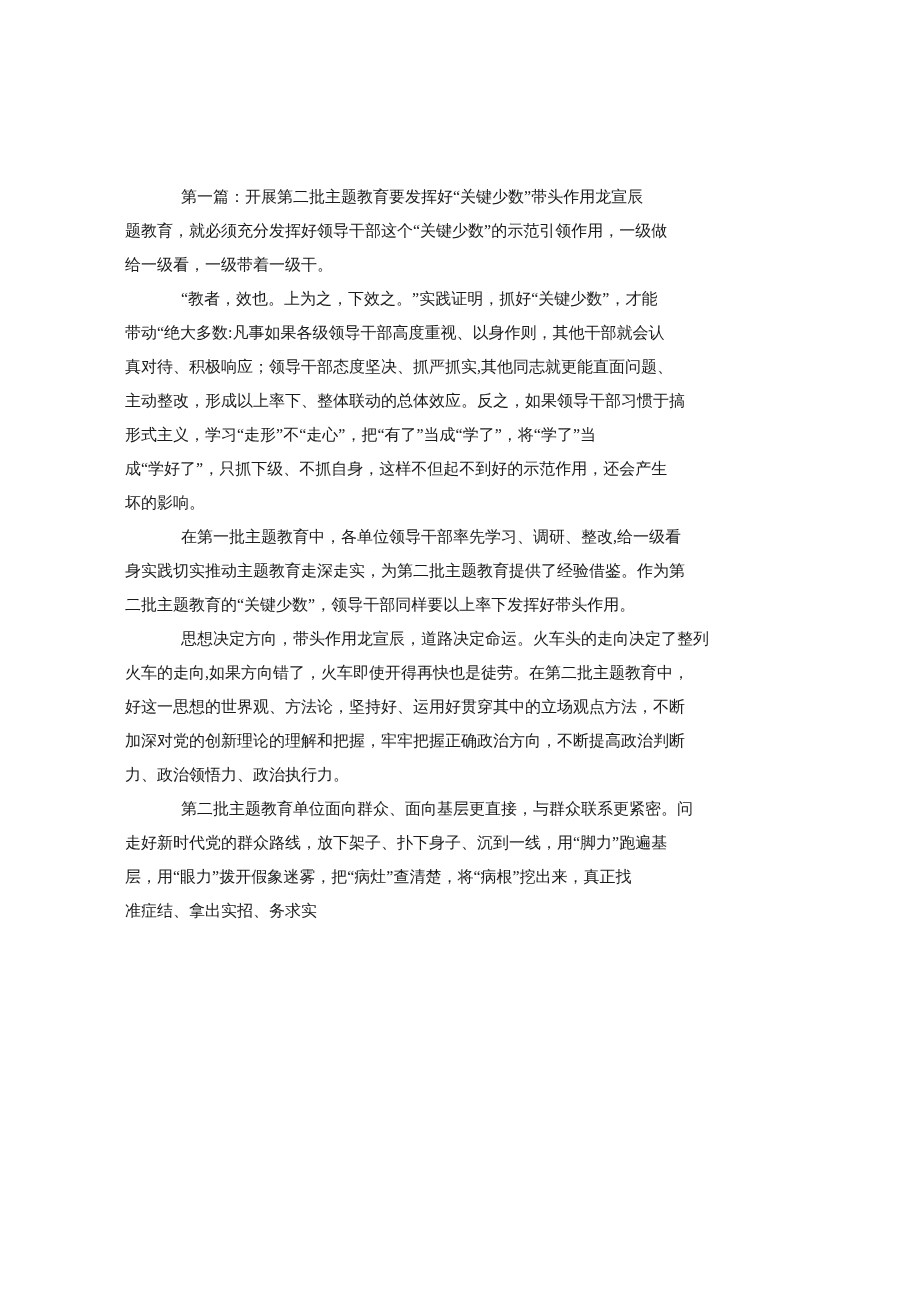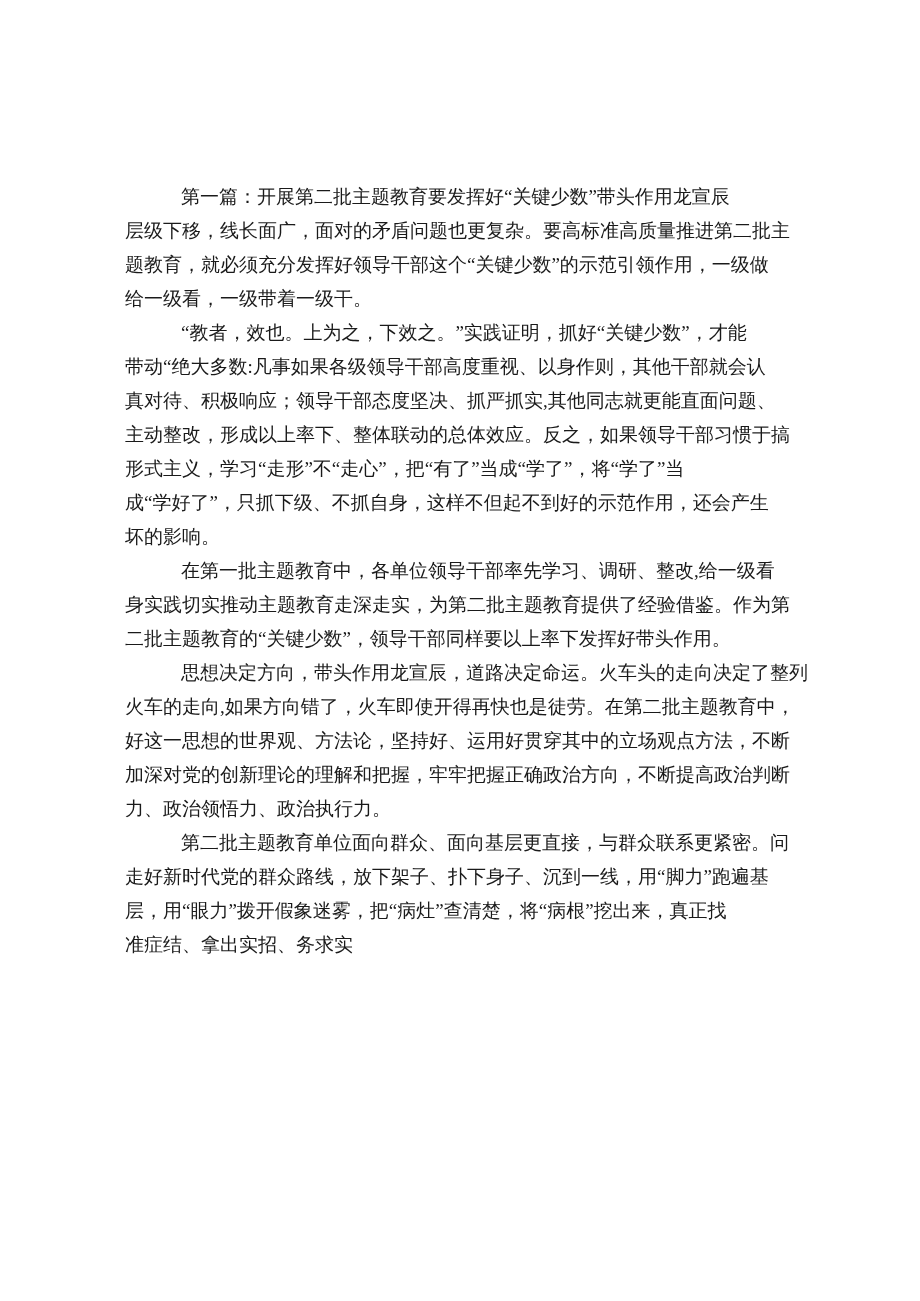--- a/index.html
+++ b/index.html
@@ -18,36 +18,35 @@
   .text-block {
     position: absolute;
     left: 125px;
     top: 180px;
     width: 680px;
     color: #1a1a1a;
   }
   .line {
     height: 34px;
     line-height: 34px;
-    font-size: 19px;
+    font-size: 16px;
     letter-spacing: 0px;
     white-space: nowrap;
     text-rendering: optimizeLegibility;
   }
   .line.indent {
     padding-left: 56px;
   }
 </style>
 </head>
 <body>
 
 <div class="page">
   <div class="text-block" id="text-block">
       <div class="line indent">第一篇：开展第二批主题教育要发挥好“关键少数”带头作用龙宣辰</div>
-      <div class="line">层级下移，线长面广，面对的矛盾问题也更复杂。要高标准高质量推进第二批主</div>
       <div class="line">题教育，就必须充分发挥好领导干部这个“关键少数”的示范引领作用，一级做</div>
       <div class="line">给一级看，一级带着一级干。</div>
       <div class="line indent">“教者，效也。上为之，下效之。”实践证明，抓好“关键少数”，才能</div>
       <div class="line">带动“绝大多数:凡事如果各级领导干部高度重视、以身作则，其他干部就会认</div>
       <div class="line">真对待、积极响应；领导干部态度坚决、抓严抓实,其他同志就更能直面问题、</div>
       <div class="line">主动整改，形成以上率下、整体联动的总体效应。反之，如果领导干部习惯于搞</div>
       <div class="line">形式主义，学习“走形”不“走心”，把“有了”当成“学了”，将“学了”当</div>
       <div class="line">成“学好了”，只抓下级、不抓自身，这样不但起不到好的示范作用，还会产生</div>
       <div class="line">坏的影响。</div>
       <div class="line indent">在第一批主题教育中，各单位领导干部率先学习、调研、整改,给一级看</div>

